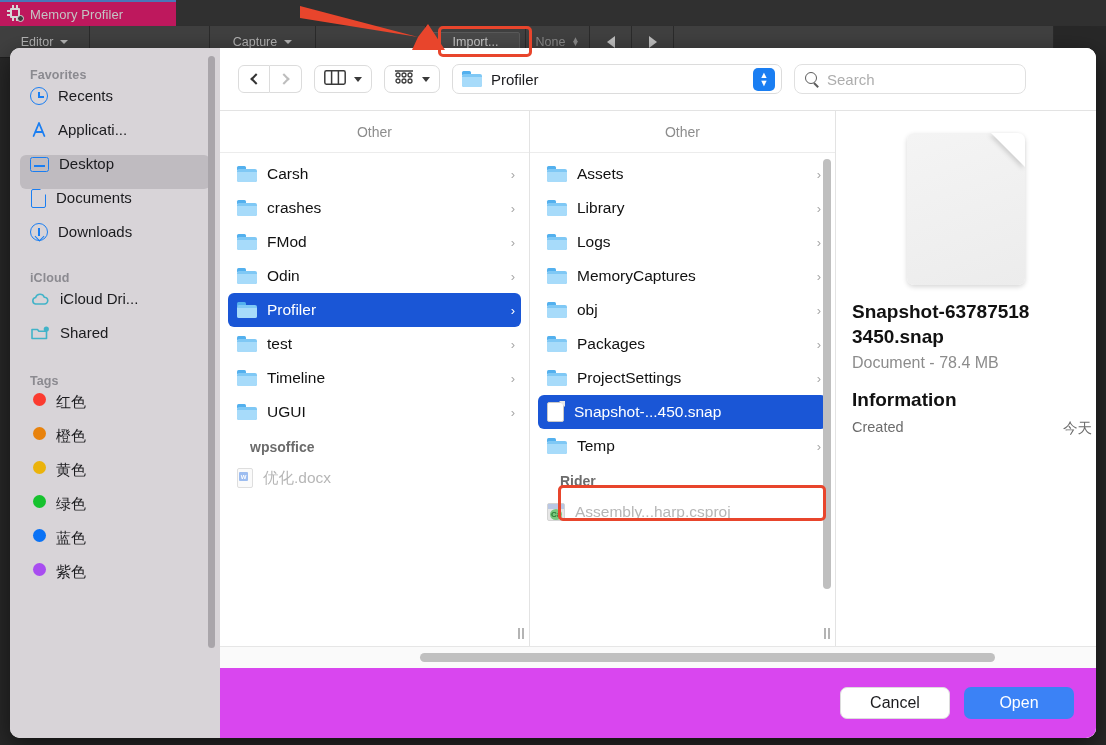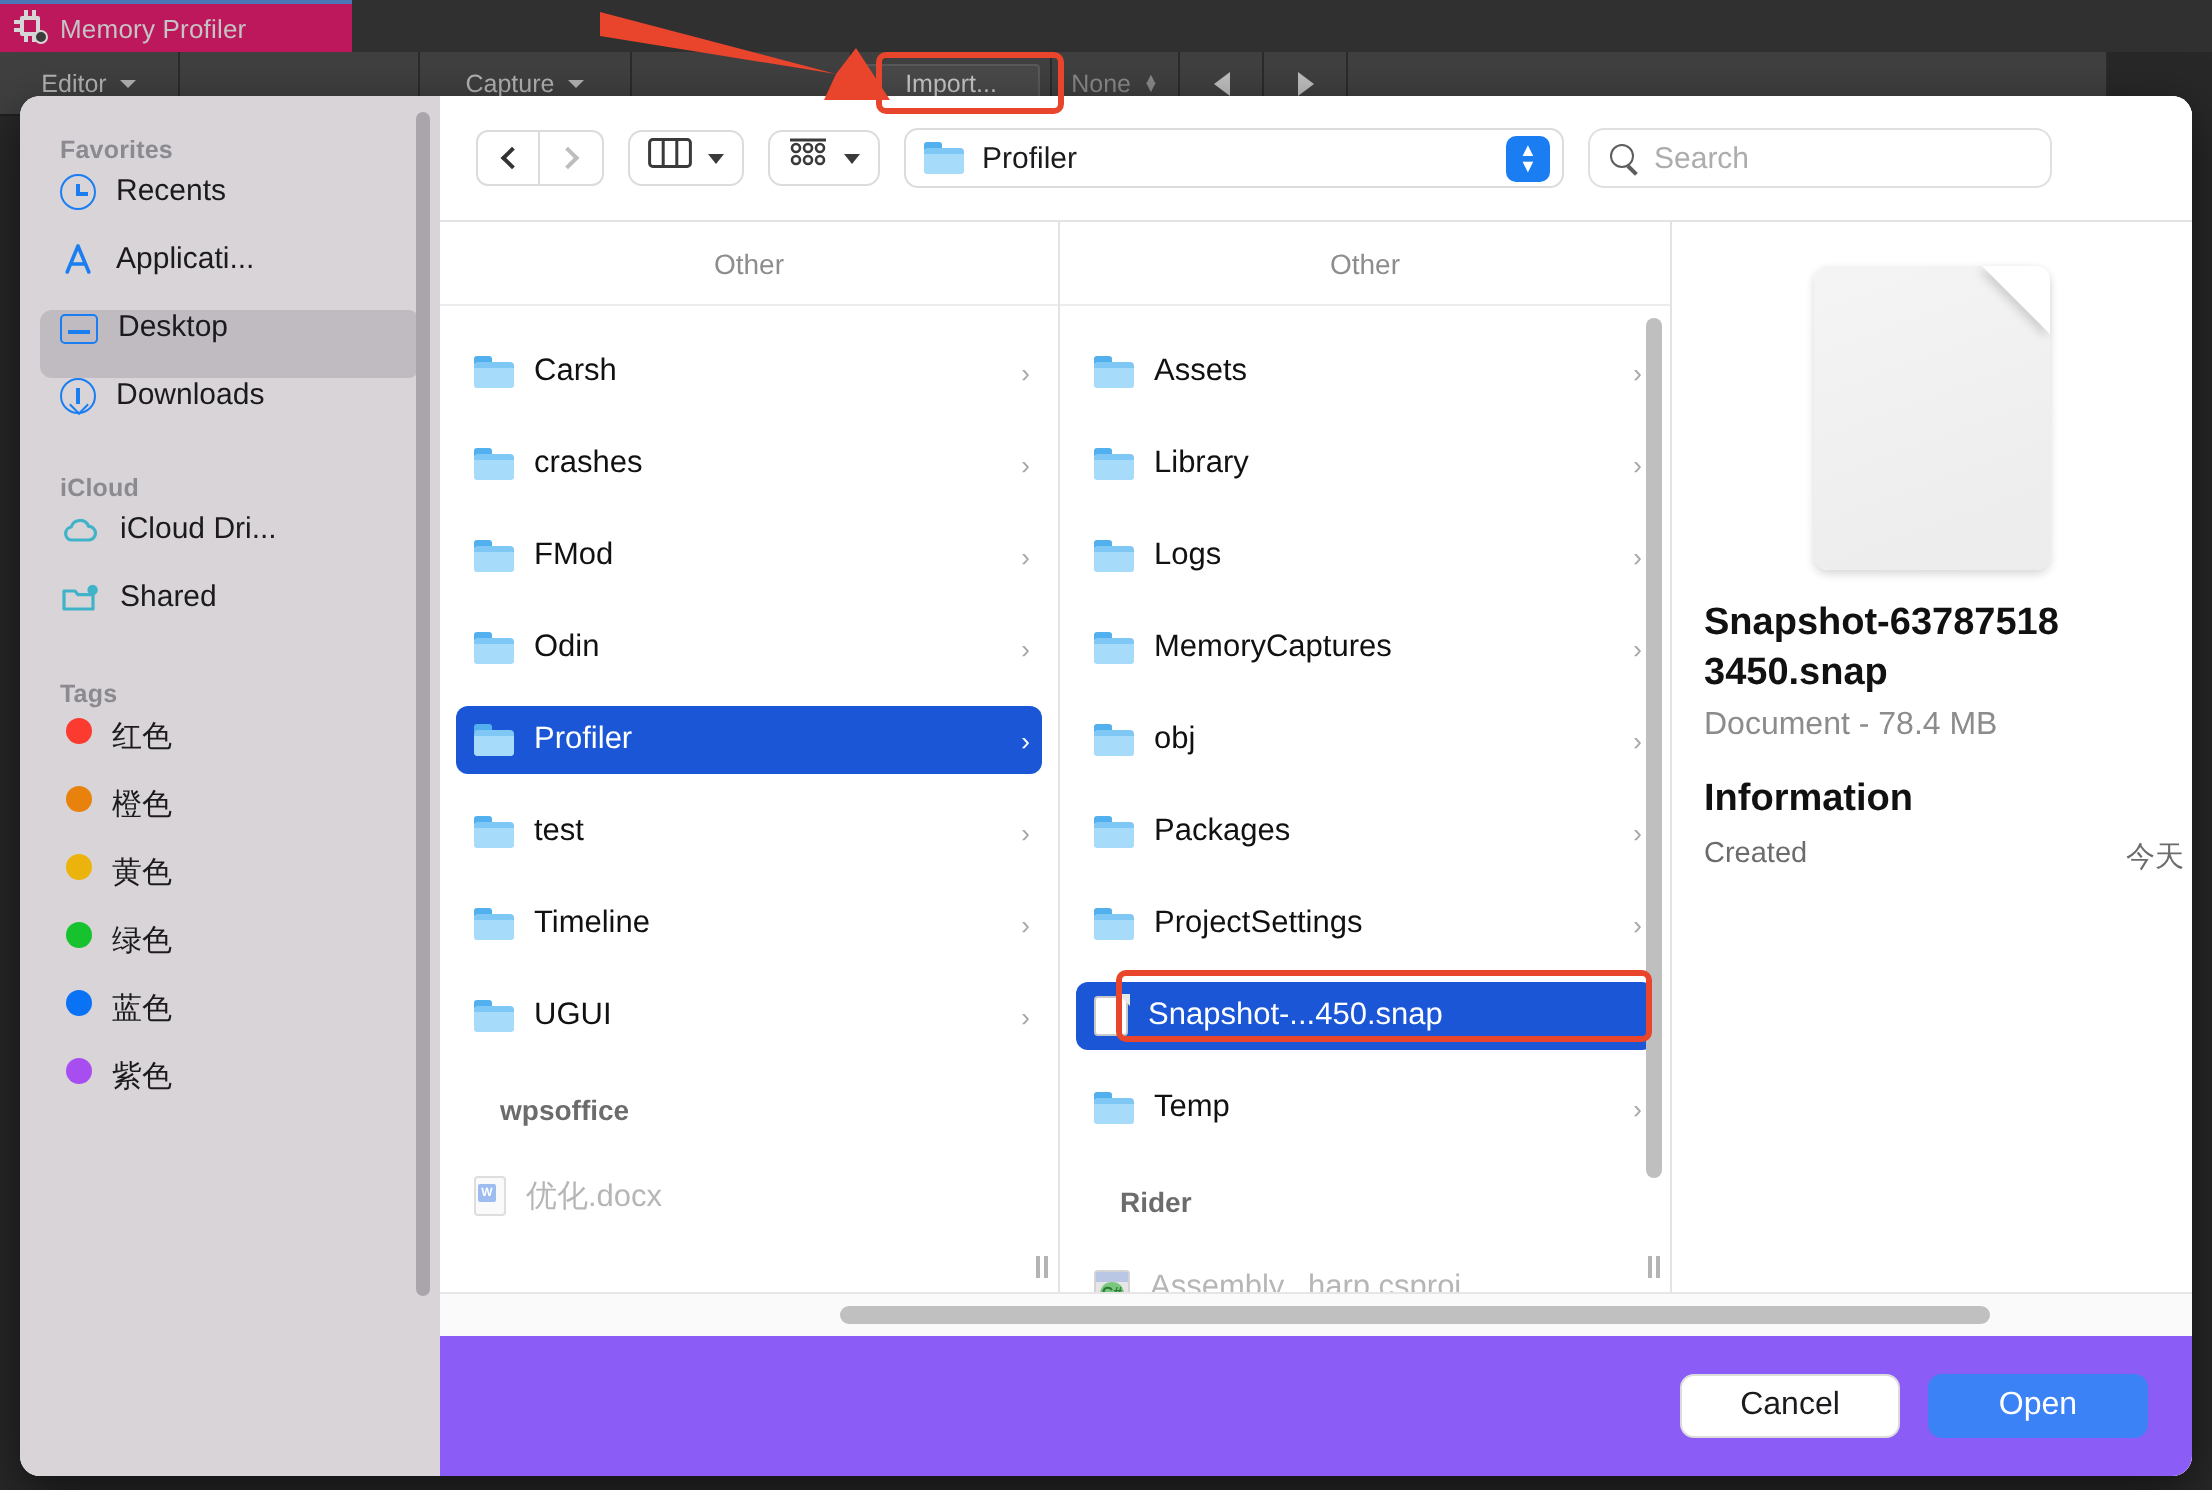--- a/index.html
+++ b/index.html
@@ -194,21 +194,21 @@
   .col-head {
     height: 42px; flex: none; display: flex; align-items: center; justify-content: center;
     font-size: 14px; color: #8d8d8d; border-bottom: 1px solid #ececec;
   }
   .col-list { flex: 1; overflow: hidden; padding-top: 4px; }
   #col1 { width: 310px; border-right: 1px solid #e3e3e3; flex: none; }
   #col2 { width: 306px; border-right: 1px solid #e3e3e3; flex: none; }
   #col3 { flex: 1; min-width: 0; }
 
   .frow {
-    height: 34px; margin: 12px 8px; border-radius: 6px; padding: 0 6px 0 9px;
+    height: 34px; margin: 0 8px; border-radius: 6px; padding: 0 6px 0 9px;
     display: flex; align-items: center; gap: 10px; font-size: 15.5px; color: #111;
   }
   .frow.selected { background: #1a56d6; color: #fff; }
   .frow .rowchev { margin-left: auto; color: #a8a8a8; font-size: 13px; }
   .frow.selected .rowchev { color: #fff; }
   .file-ico { width: 17px; height: 20px; position: relative; flex: none; }
   .file-ico .pg { position:absolute; inset:0; background:#fff; border:1px solid #c9c9c9; border-radius:2px; }
   .file-ico .fold { position:absolute; right:-1px; top:-1px; border-left:6px solid transparent; border-top:6px solid #e8e8e8; }
 
   .group-head {
@@ -257,21 +257,21 @@
   #pv-row .v { margin-left: auto; color: #6c6c6c; }
 
   
   #hscroll-area {
     height: 22px; flex: none; background: #fafafa; border-top: 1px solid #e6e6e6;
     display: flex; align-items: center; padding: 0 10px;
   }
   #hscroll-thumb { height: 9px; background: #c0c0c0; border-radius: 5px; margin-left: 190px; width: 575px; }
 
   #footer {
-    height: 70px; flex: none; background: #8b5cf6;
+    height: 70px; flex: none; background: #d946ef;
     display: flex; align-items: center; justify-content: flex-end; gap: 14px;
     padding-right: 22px; position: relative; padding-left: 36px;
   }
   .fbtn {
     height: 32px; min-width: 110px; border-radius: 7px; font-size: 16px;
     display: flex; align-items: center; justify-content: center;
   }
   #cancel-btn { background: #fff; border: 1px solid #dcdcdc; color: #1b1b1e; }
   #open-btn { background: #3b82f6; color: #fff; }
 
@@ -356,20 +356,24 @@
               </svg>
           </span>
           <span>Applicati...</span>
         </div>
 
         <div class="sb-item selected">
           <span class="sb-ico ico-desktop"></span>
           <span>Desktop</span>
         </div>
 
+        <div class="sb-item">
+          <span class="sb-ico ico-doc"></span>
+          <span>Documents</span>
+        </div>
 
         <div class="sb-item">
           <span class="sb-ico ico-down"></span>
           <span>Downloads</span>
         </div>
 
         <div class="sb-head" style="margin-top:8px">iCloud</div>
 
         <div class="sb-item">
           <span class="sb-ico ico-cloud">

